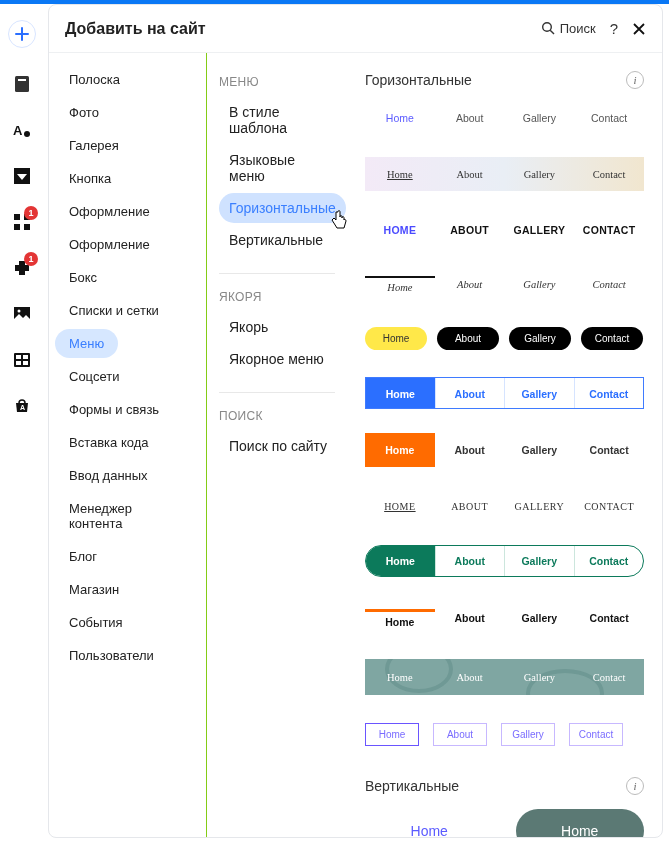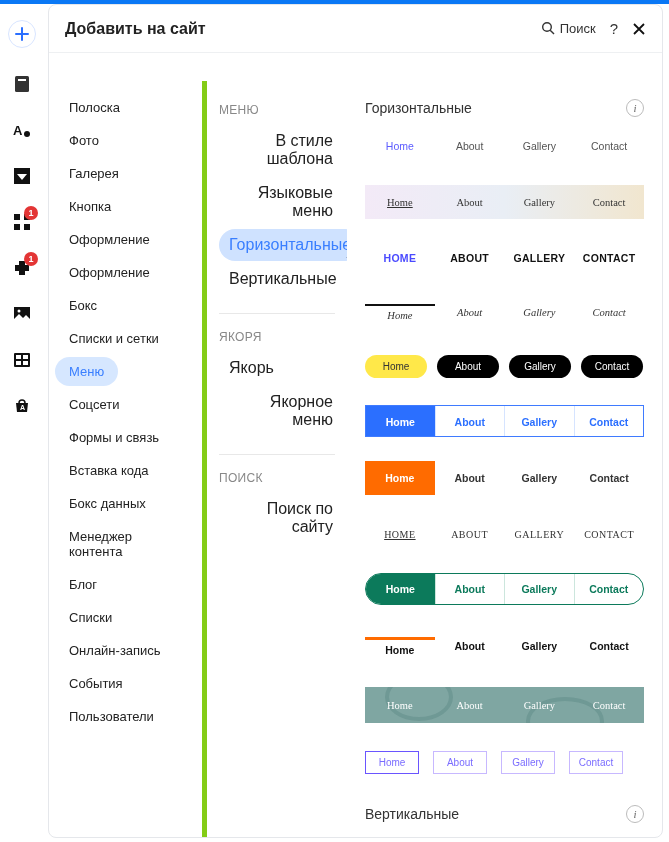--- a/index.html
+++ b/index.html
@@ -11,39 +11,39 @@
 
   
   .rail { position: absolute; top: 4px; left: 0; width: 44px; bottom: 0; background: #fff; display: flex; flex-direction: column; align-items: center; padding-top: 16px; gap: 26px; }
   .rail-btn { width: 28px; height: 28px; border-radius: 50%; display: flex; align-items: center; justify-content: center; position: relative; }
   .rail-btn.add { border: 1px solid #d8e5ff; }
   .rail-btn.add svg path { stroke: #2b6fff; }
   .rail-icon { width: 20px; height: 20px; display: flex; align-items: center; justify-content: center; }
   .badge { position: absolute; top: -6px; right: -6px; width: 14px; height: 14px; border-radius: 50%; background: #e33535; color: #fff; font-size: 9px; display: flex; align-items: center; justify-content: center; font-weight: 600; }
 
   
-  .panel { position: absolute; top: 4px; left: 48px; right: 6px; bottom: 4px; border: 1px solid #e5e7eb; border-radius: 8px; background: #fff; display: flex; flex-direction: column; overflow: hidden; gap: 28px; }
+  .panel { position: absolute; top: 4px; left: 48px; right: 6px; bottom: 4px; border: 1px solid #e5e7eb; border-radius: 8px; background: #fff; display: flex; flex-direction: column; overflow: hidden; }
   .panel-head { height: 48px; display: flex; align-items: center; padding: 0 16px; border-bottom: 1px solid #eef0f2; }
   .panel-title { font-size: 16px; font-weight: 600; color: #222; flex: 1; }
   .head-actions { display: flex; align-items: center; gap: 14px; color: #333; }
   .head-btn { display: flex; align-items: center; gap: 4px; font-size: 13px; cursor: pointer; }
   .head-icon { display: flex; }
 
   .panel-body { flex: 1; display: flex; overflow: hidden; }
 
   
-  .col1 { width: 158px; border-right: 5px solid #84cc16; overflow-y: auto; padding: 10px 0; }
+  .col1 { width: 158px; border-right: 1px solid #84cc16; overflow-y: auto; padding: 10px 0; }
   .cat-item { padding: 7px 14px; font-size: 13px; color: #222; border-radius: 16px; margin: 0 6px; cursor: pointer; display: inline-block; }
   .cat-wrap { padding: 2px 0; }
   .cat-item.sel { background: #d6e7ff; color: #3a7fff; }
 
   
   .col2 { width: 140px; overflow-y: auto; padding: 16px 4px 16px 12px; }
   .group-label { font-size: 12px; color: #888; letter-spacing: .3px; margin: 6px 0 8px; }
-  .sub-item { font-size: 16px; color: #222; padding: 7px 10px; border-radius: 16px; cursor: pointer; margin-bottom: 2px; display: inline-block; position: relative; text-align: right; }
+  .sub-item { font-size: 14px; color: #222; padding: 7px 10px; border-radius: 16px; cursor: pointer; margin-bottom: 2px; display: inline-block; position: relative; }
   .sub-item.sel { background: #cfe2ff; color: #3a7fff; }
   .divider { height: 1px; background: #e8e8e8; margin: 16px 8px 16px 0; }
   .cursor-hand { position: absolute; right: -2px; bottom: -10px; pointer-events: none; }
 
   
   .col3 { flex: 1; overflow-y: auto; padding: 18px 18px 24px; }
   .section-head { display: flex; align-items: center; margin-bottom: 14px; }
   .section-title { font-size: 14px; color: #333; flex: 1; }
   .info-circle { width: 18px; height: 18px; border: 1px solid #bbb; border-radius: 50%; display: flex; align-items: center; justify-content: center; font-size: 11px; font-style: italic; font-family: Georgia, serif; color: #666; }
 
@@ -209,25 +209,24 @@
           <div class="cat-wrap"><div class="cat-item">Галерея</div></div>
           <div class="cat-wrap"><div class="cat-item">Кнопка</div></div>
           <div class="cat-wrap"><div class="cat-item">Оформление</div></div>
           <div class="cat-wrap"><div class="cat-item">Оформление</div></div>
           <div class="cat-wrap"><div class="cat-item">Бокс</div></div>
           <div class="cat-wrap"><div class="cat-item">Списки и сетки</div></div>
           <div class="cat-wrap"><div class="cat-item sel">Меню</div></div>
           <div class="cat-wrap"><div class="cat-item">Соцсети</div></div>
           <div class="cat-wrap"><div class="cat-item">Формы и связь</div></div>
           <div class="cat-wrap"><div class="cat-item">Вставка кода</div></div>
-          <div class="cat-wrap"><div class="cat-item">Бокс данных</div></div>
+          <div class="cat-wrap"><div class="cat-item">Ввод данных</div></div>
           <div class="cat-wrap"><div class="cat-item">Менеджер контента</div></div>
           <div class="cat-wrap"><div class="cat-item">Блог</div></div>
-          <div class="cat-wrap"><div class="cat-item">Списки</div></div>
-          <div class="cat-wrap"><div class="cat-item">Онлайн-запись</div></div>
+          <div class="cat-wrap"><div class="cat-item">Магазин</div></div>
           <div class="cat-wrap"><div class="cat-item">События</div></div>
           <div class="cat-wrap"><div class="cat-item">Пользователи</div></div>
         </div>
 
       <div class="col2" id="col2">
           <div class="group-label">МЕНЮ</div>
           <div><div class="sub-item">В стиле шаблона</div></div>
           <div><div class="sub-item">Языковые меню</div></div>
           <div><div class="sub-item sel">Горизонтальные<span class="cursor-hand"><svg width="18" height="20" viewBox="0 0 18 20">
                   <path d="M6 2v8l-2-2-2 2 5 8h7l2-7c0-2-2-2-2-1V8c0-2-2-2-2 0V7c0-2-2-2-2 0V2c0-2-2-2-2 0z" fill="#fff" stroke="#000" stroke-width="1"></path>

